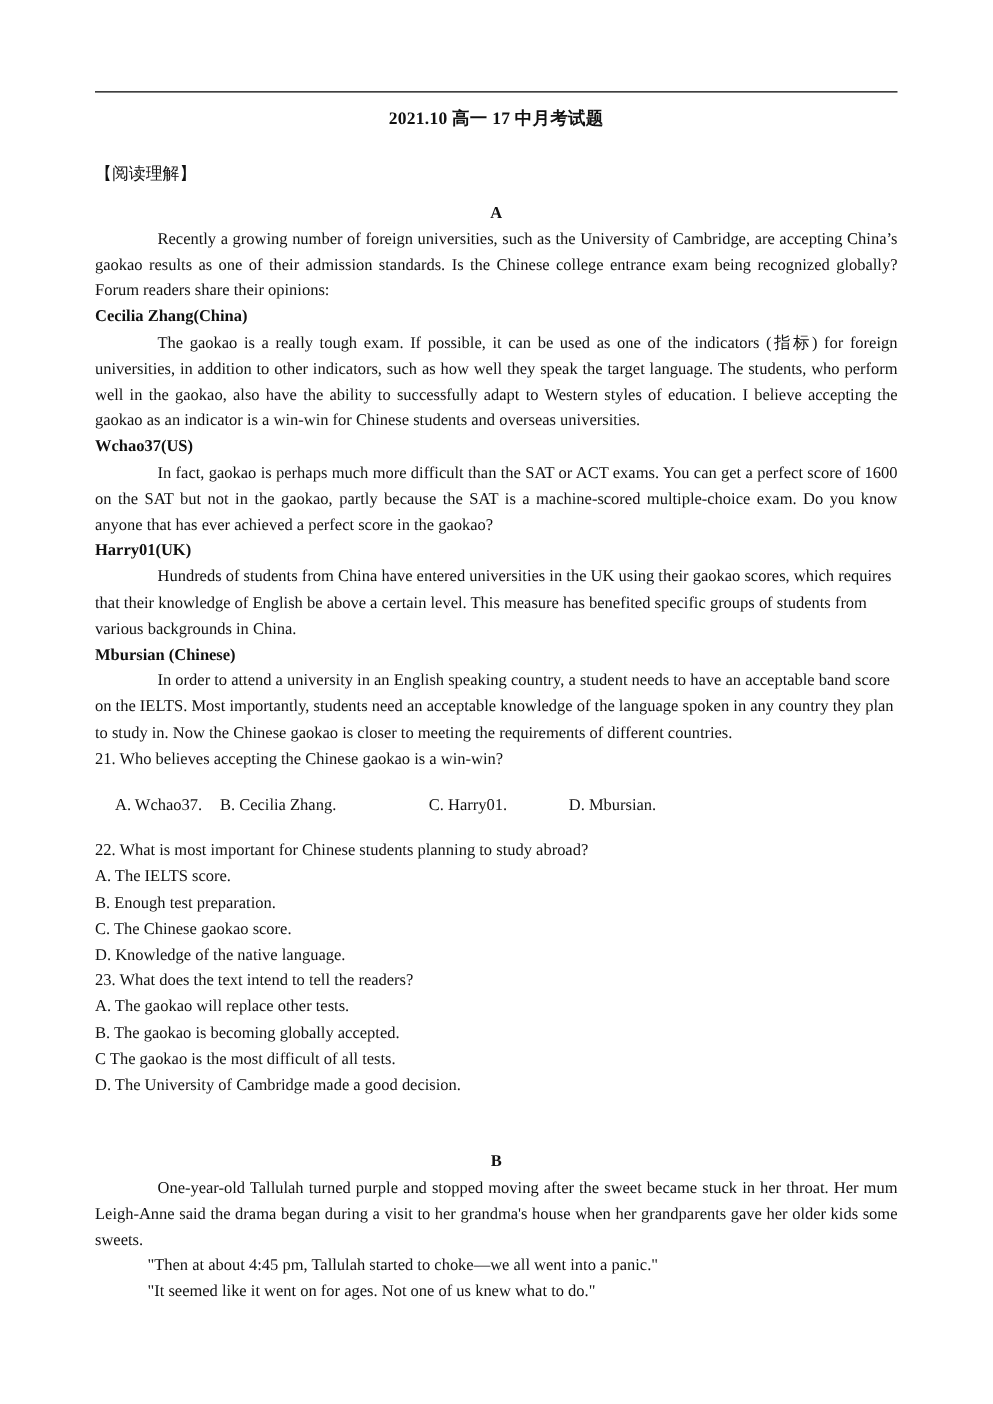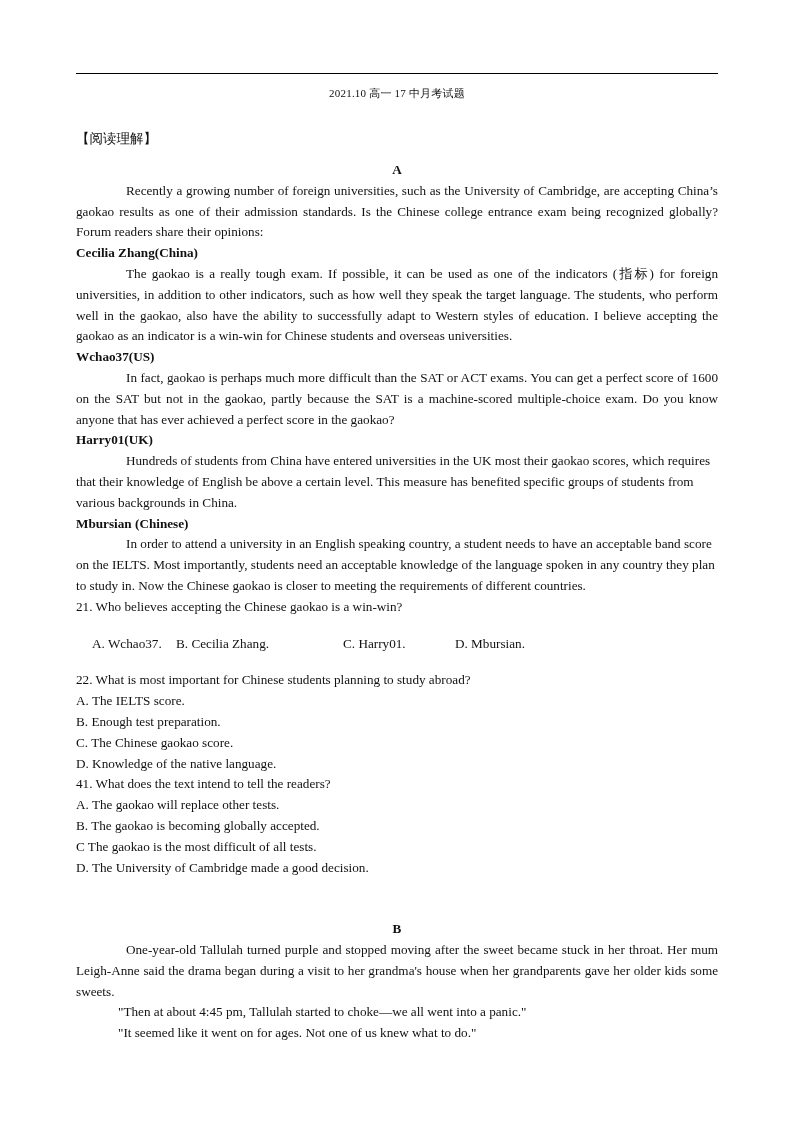--- a/index.html
+++ b/index.html
@@ -1,20 +1,20 @@
 <!DOCTYPE html>
 <html><head>
 <meta charset="utf-8">
 <style>
   html, body { margin: 0; padding: 0; background: #ffffff; }
   body { width: 794px; height: 1123px; position: relative; overflow: hidden;
          font-family: "Liberation Serif", "DejaVu Serif", serif; color: #111; }
   .rule { position: absolute; left: 76px; top: 73px; width: 642px; height: 1px; background: #000; }
   .title { position: absolute; left: 0; width: 794px; top: 86px; text-align: center;
-           font-weight: normal; font-size: 11px; letter-spacing: 0.2px; }
+           font-weight: bold; font-size: 14px; letter-spacing: 0.2px; }
   .section-label { position: absolute; left: 76px; top: 130px; font-size: 13.5px;
                    font-family: Liberation Mono, monospace; }
   .content { position: absolute; left: 76px; top: 160px; width: 642px; font-size: 13.2px; line-height: 20.8px; }
   .center-head { text-align: center; font-weight: bold; }
   .para { text-indent: 50px; margin: 0; text-align: justify; }
   .para.tight { text-align: left; }
   .speaker { font-weight: bold; margin: 0; }
   .q { margin: 0; }
   .opt { margin: 0; }
   .optrow { margin: 16px; display: flex; }
@@ -36,40 +36,40 @@
   <div class="center-head">A</div>
   <p class="para">Recently a growing number of foreign universities, such as the University of Cambridge, are accepting China’s gaokao results as one of their admission standards. Is the Chinese college entrance exam being recognized globally? Forum readers share their opinions:</p>
 
   <p class="speaker">Cecilia Zhang(China)</p>
   <p class="para">The gaokao is a really tough exam. If possible, it can be used as one of the indicators (指标) for foreign universities, in addition to other indicators, such as how well they speak the target language. The students, who perform well in the gaokao, also have the ability to successfully adapt to Western styles of education. I believe accepting the gaokao as an indicator is a win-win for Chinese students and overseas universities.</p>
 
   <p class="speaker">Wchao37(US)</p>
   <p class="para">In fact, gaokao is perhaps much more difficult than the SAT or ACT exams. You can get a perfect score of 1600 on the SAT but not in the gaokao, partly because the SAT is a machine-scored multiple-choice exam. Do you know anyone that has ever achieved a perfect score in the gaokao?</p>
 
   <p class="speaker">Harry01(UK)</p>
-  <p class="para tight">Hundreds of students from China have entered universities in the UK most their gaokao scores, which requires that their knowledge of English be above a certain level. This measure has benefited specific groups of students from various backgrounds in China.</p>
+  <p class="para tight">Hundreds of students from China have entered universities in the UK using their gaokao scores, which requires that their knowledge of English be above a certain level. This measure has benefited specific groups of students from various backgrounds in China.</p>
 
   <p class="speaker">Mbursian (Chinese)</p>
   <p class="para tight">In order to attend a university in an English speaking country, a student needs to have an acceptable band score on the IELTS. Most importantly, students need an acceptable knowledge of the language spoken in any country they plan to study in. Now the Chinese gaokao is closer to meeting the requirements of different countries.</p>
 
   <p class="q">21. Who believes accepting the Chinese gaokao is a win-win?</p>
   <div class="optrow">
     <span class="o21a">A. Wchao37.</span>
     <span class="o21b">B. Cecilia Zhang.</span>
     <span class="o21c">C. Harry01.</span>
     <span>D. Mbursian.</span>
   </div>
 
   <p class="q">22. What is most important for Chinese students planning to study abroad?</p>
   <p class="opt">A. The IELTS score.</p>
   <p class="opt">B. Enough test preparation.</p>
   <p class="opt">C. The Chinese gaokao score.</p>
   <p class="opt">D. Knowledge of the native language.</p>
 
-  <p class="q">41. What does the text intend to tell the readers?</p>
+  <p class="q">23. What does the text intend to tell the readers?</p>
   <p class="opt">A. The gaokao will replace other tests.</p>
   <p class="opt">B. The gaokao is becoming globally accepted.</p>
   <p class="opt">C The gaokao is the most difficult of all tests.</p>
   <p class="opt">D. The University of Cambridge made a good decision.</p>
 
   <div class="gap"></div>
 
   <div class="center-head">B</div>
   <p class="para">One-year-old Tallulah turned purple and stopped moving after the sweet became stuck in her throat. Her mum Leigh-Anne said the drama began during a visit to her grandma's house when her grandparents gave her older kids some sweets.</p>
   <p class="quote">"Then at about 4:45 pm, Tallulah started to choke—we all went into a panic."</p>

